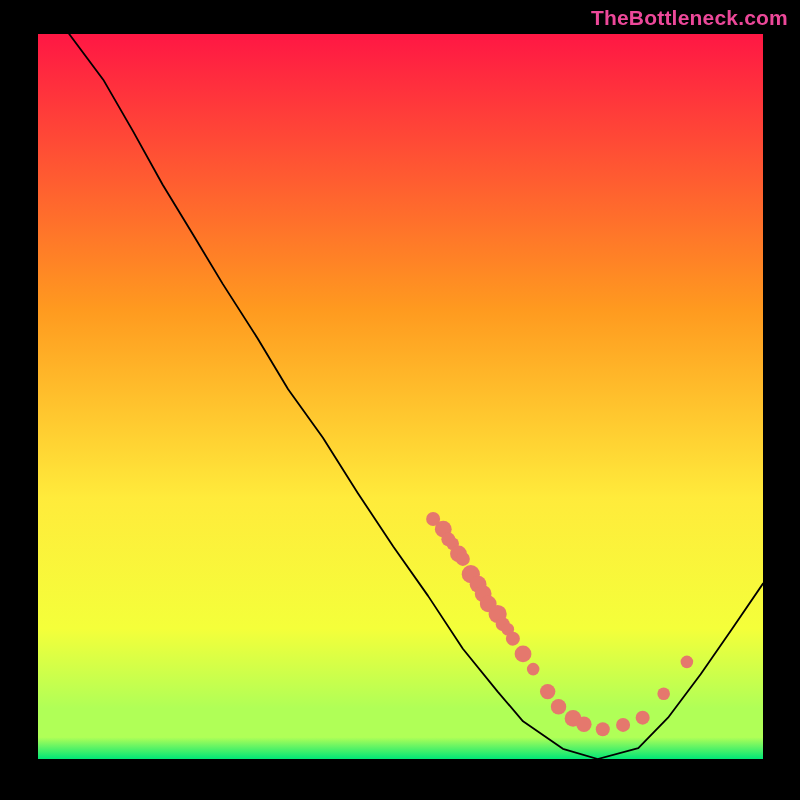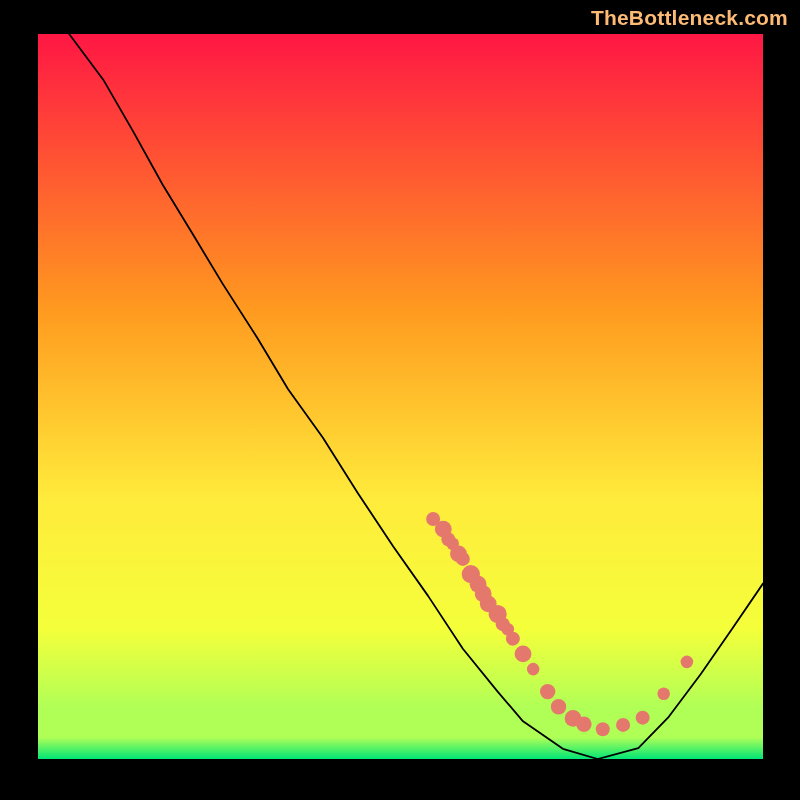--- a/index.html
+++ b/index.html
@@ -14,21 +14,21 @@
   .frame {
     position: relative;
     width: 800px;
     height: 800px;
     background: #000;
   }
   .watermark {
     position: absolute;
     top: 6px;
     right: 12px;
-    color: #fdba74;
+    color: #ec4899;
     font-size: 21px;
     font-weight: 600;
     letter-spacing: 0.2px;
     z-index: 5;
   }
   .plot {
     position: absolute;
     left: 38px;
     top: 34px;
     width: 725px;

